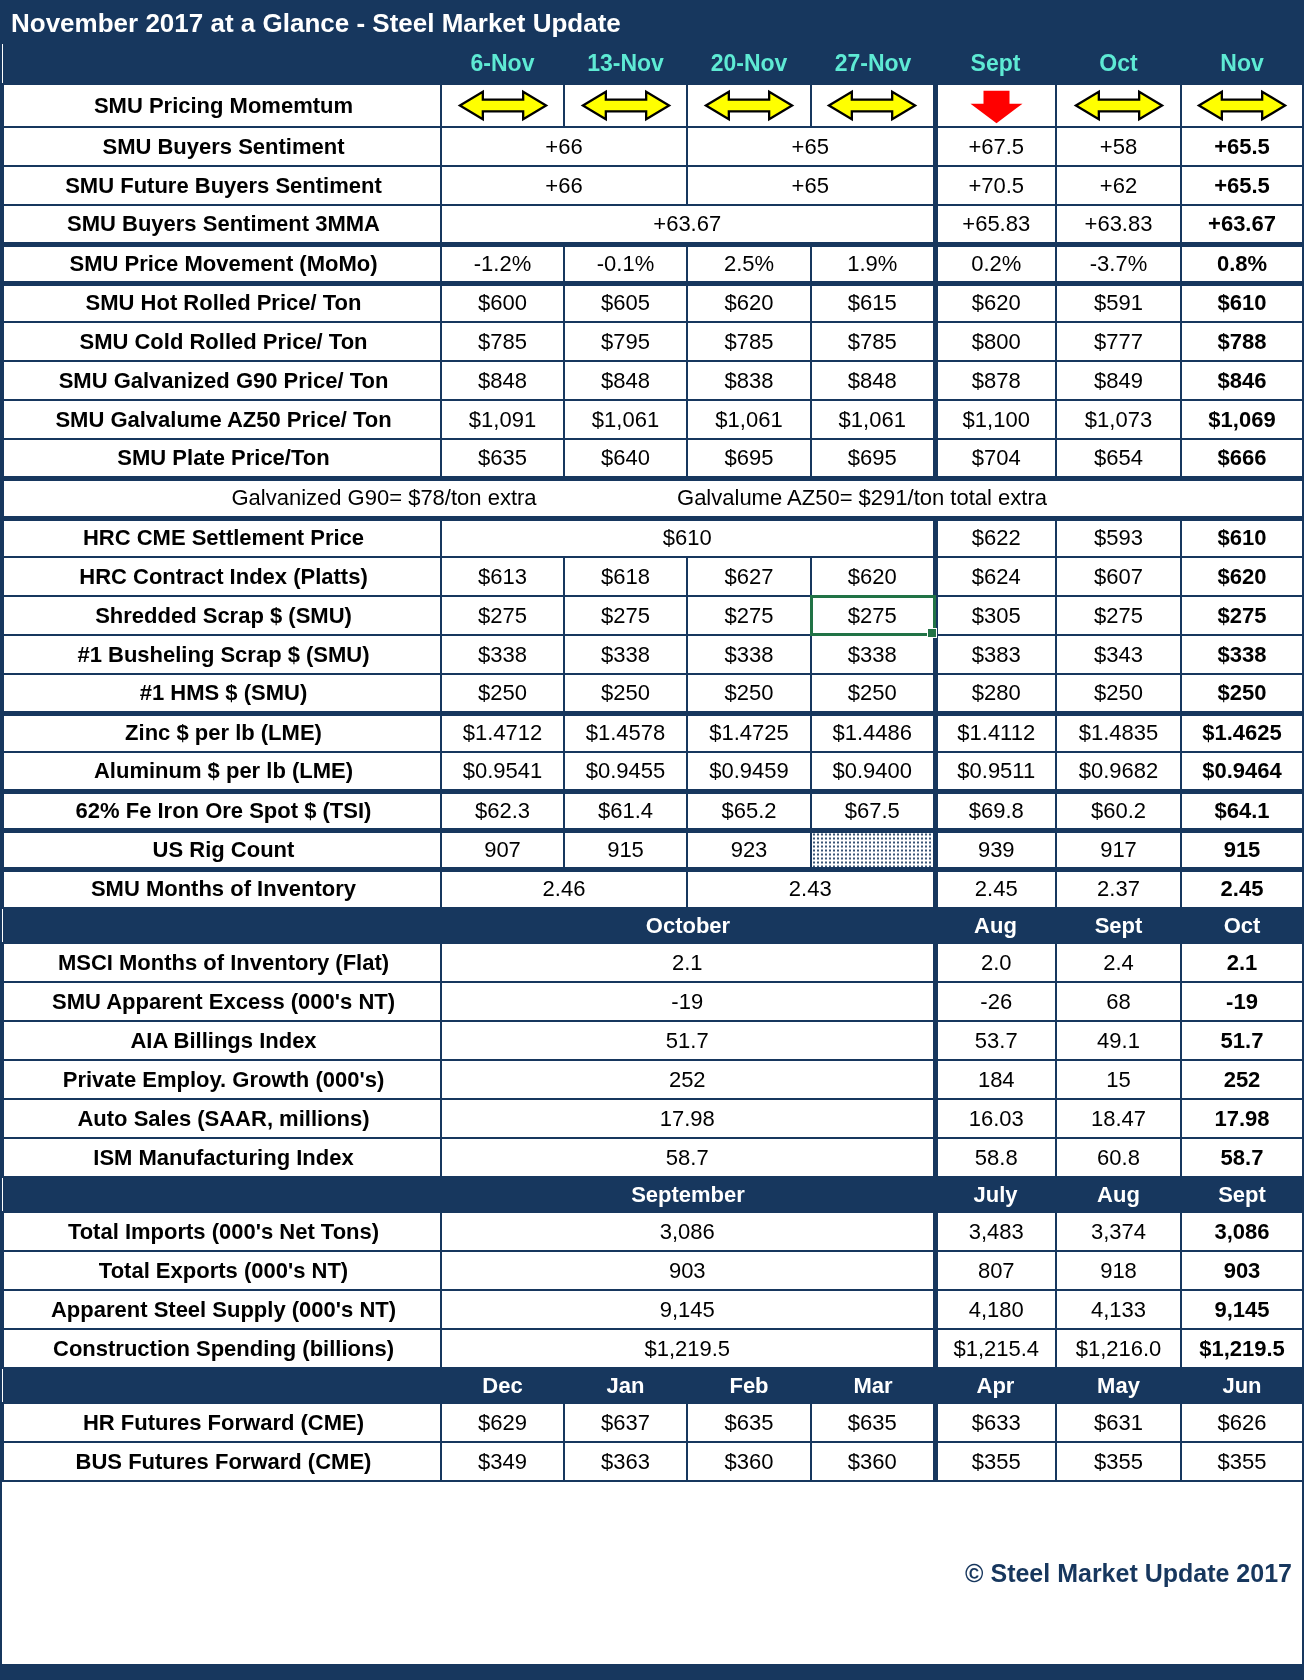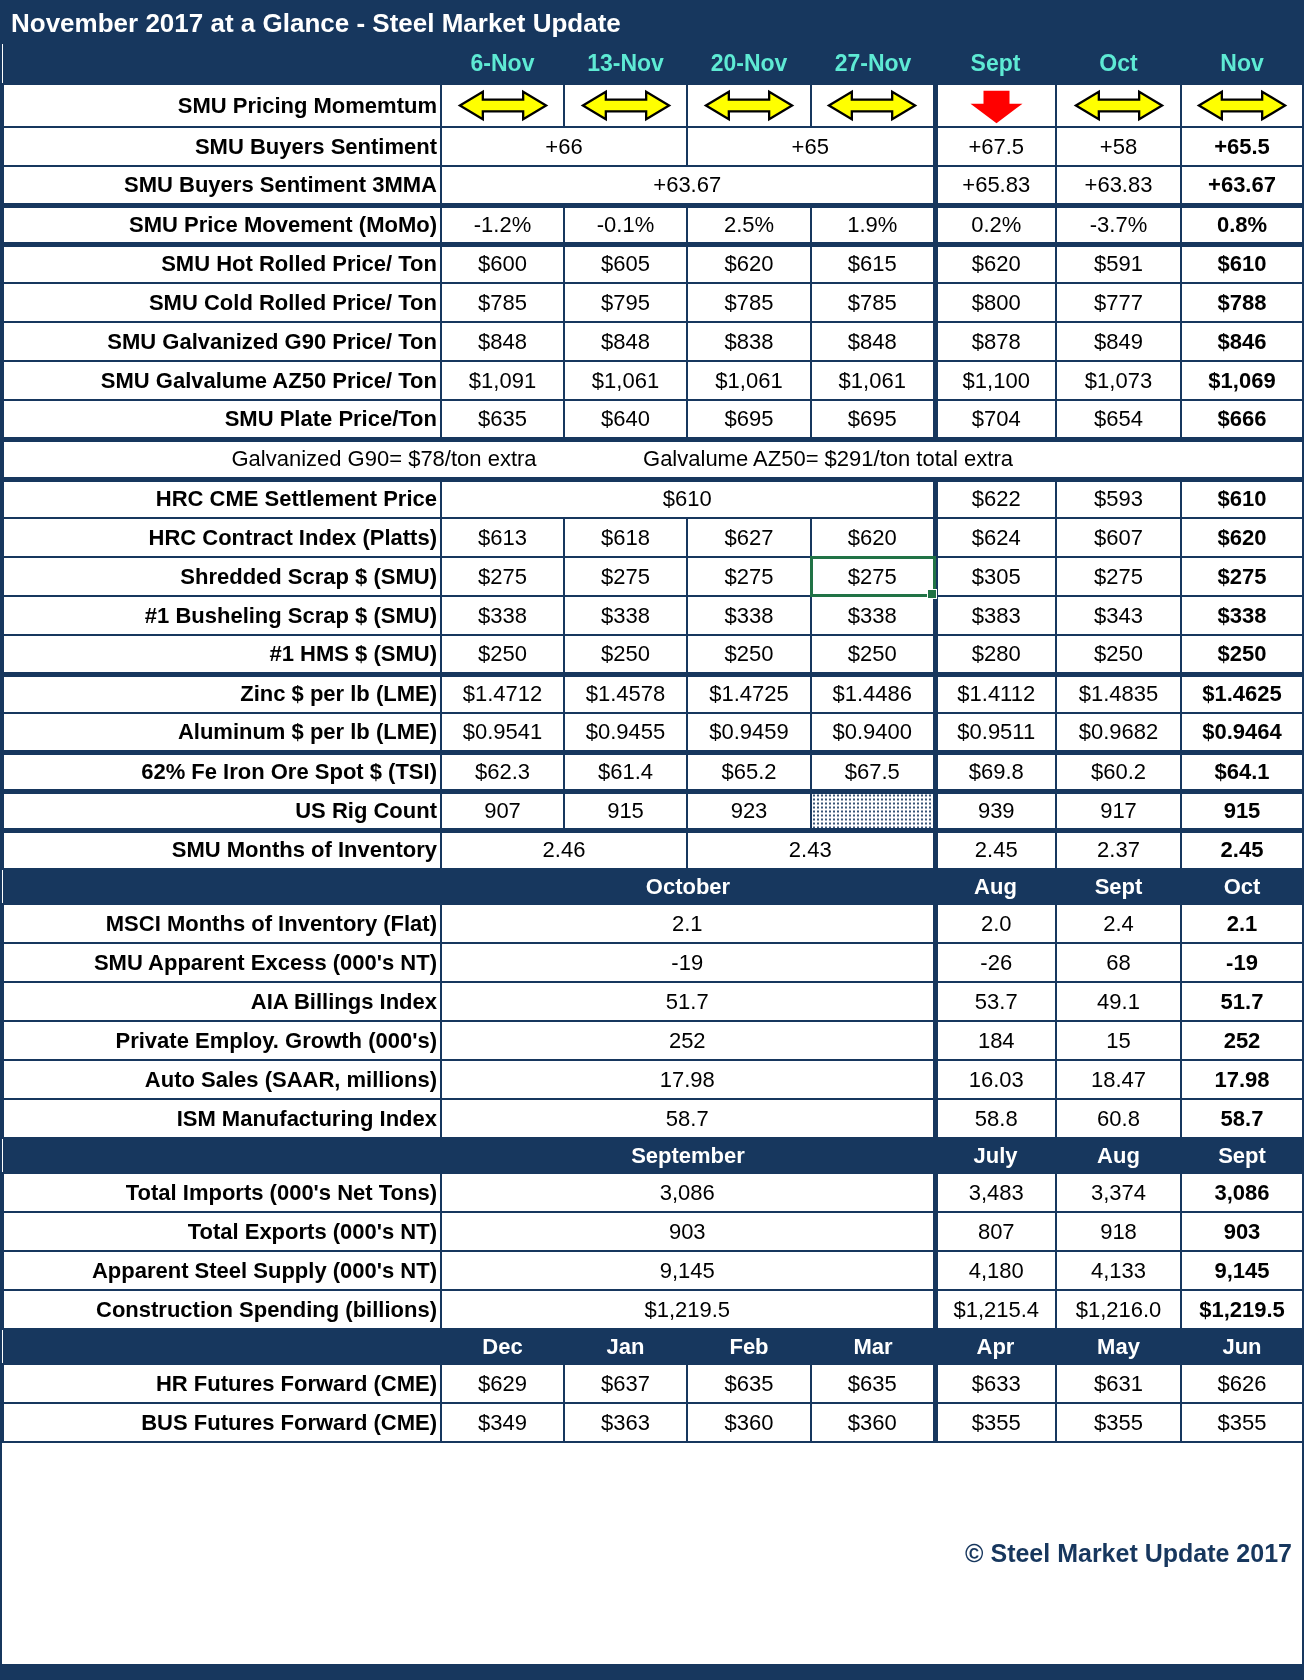--- a/index.html
+++ b/index.html
@@ -6,28 +6,28 @@
   html,body { width:1304px; height:1680px; font-family:"Liberation Sans", sans-serif; background:#fff; }
   .sheet { width:1304px; height:1680px; display:flex; flex-direction:column; background:#fff;
            border:2px solid #17375E; overflow:hidden; }
   .title-bar { flex:0 0 42px; background:#17375E; color:#fff; font-weight:bold; font-size:26px;
                display:flex; align-items:center; padding-left:9px; }
   table { border-collapse:collapse; table-layout:fixed; width:1300px; flex:0 0 auto; }
   thead th { background:#17375E; color:#5eead4; font-weight:bold; font-size:23px; height:40px;
              text-align:center; border:none; padding:0; }
   tbody td { border:2px solid #17375E; font-size:22px; text-align:center; height:39px;
              color:#000; padding:0 3px; background:#fff; }
-  td.label-cell { text-align:right; font-weight:bold; padding-left:6px;margin-left:47px; }
+  td.label-cell { text-align:center; font-weight:bold; padding-left:6px;margin-left:47px; }
   tr.subheader td { background:#17375E; color:#fff; font-weight:bold; border-left:none; border-right:none; height:35px; }
   td.bold { font-weight:bold; }
   tr.bt-thick td { border-top-width:5px; }
   td.bl-thick { border-left-width:5px; }
   td.note-cell { position:relative; font-weight:normal; height:40px; }
   .note-pos1 { position:absolute; left:380px; top:50%; transform:translate(-50%,-50%); white-space:nowrap; }
-  .note-pos2 { position:absolute; left:824px; top:50%; transform:translate(-50%,-50%); white-space:nowrap; }
+  .note-pos2 { position:absolute; left:858px; top:50%; transform:translate(-50%,-50%); white-space:nowrap; }
   td.hatched { background-color:#fff;
                background-image:radial-gradient(rgba(23,55,94,0.85) 1.3px, transparent 1.5px);
                background-size:4px 4px; }
   td.selected { outline:3px solid #217346; outline-offset:-2px; position:relative; }
   td.selected::after { content:""; position:absolute; right:-4px; bottom:-4px; width:8px; height:8px;
                        background:#217346; border:1.5px solid #fff; z-index:2; }
   td.momentum-cell { padding:1px 0; }
   td svg { display:block; margin:0 auto; }
   .footer-row { flex:1 1 auto; display:flex; align-items:center; justify-content:flex-end;
                 padding-right:10px; color:#17375E; font-weight:bold; font-size:25px; }
@@ -102,20 +102,28 @@
         </tr>
         <tr>
           <td class="label-cell">SMU Buyers Sentiment</td>
           <td colspan="2">+66</td>
           <td colspan="2">+65</td>
           <td class="bl-thick">+67.5</td>
           <td>+58</td>
           <td class="bold">+65.5</td>
         </tr>
         <tr>
+          <td class="label-cell">SMU Future Buyers Sentiment</td>
+          <td colspan="2">+66</td>
+          <td colspan="2">+65</td>
+          <td class="bl-thick">+70.5</td>
+          <td>+62</td>
+          <td class="bold">+65.5</td>
+        </tr>
+        <tr>
           <td class="label-cell">SMU Buyers Sentiment 3MMA</td>
           <td colspan="4">+63.67</td>
           <td class="bl-thick">+65.83</td>
           <td>+63.83</td>
           <td class="bold">+63.67</td>
         </tr>
         <tr class="bt-thick">
           <td class="label-cell">SMU Price Movement (MoMo)</td>
           <td>-1.2%</td>
           <td>-0.1%</td>

